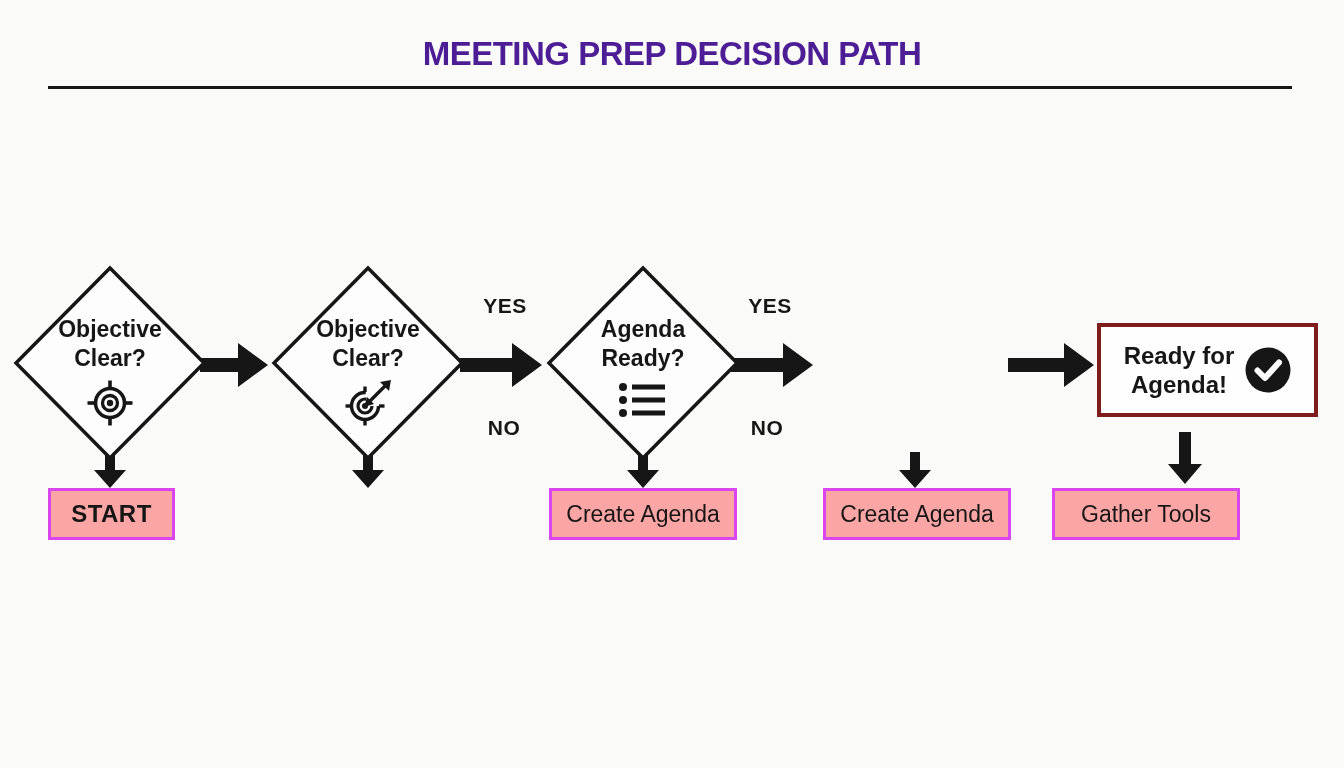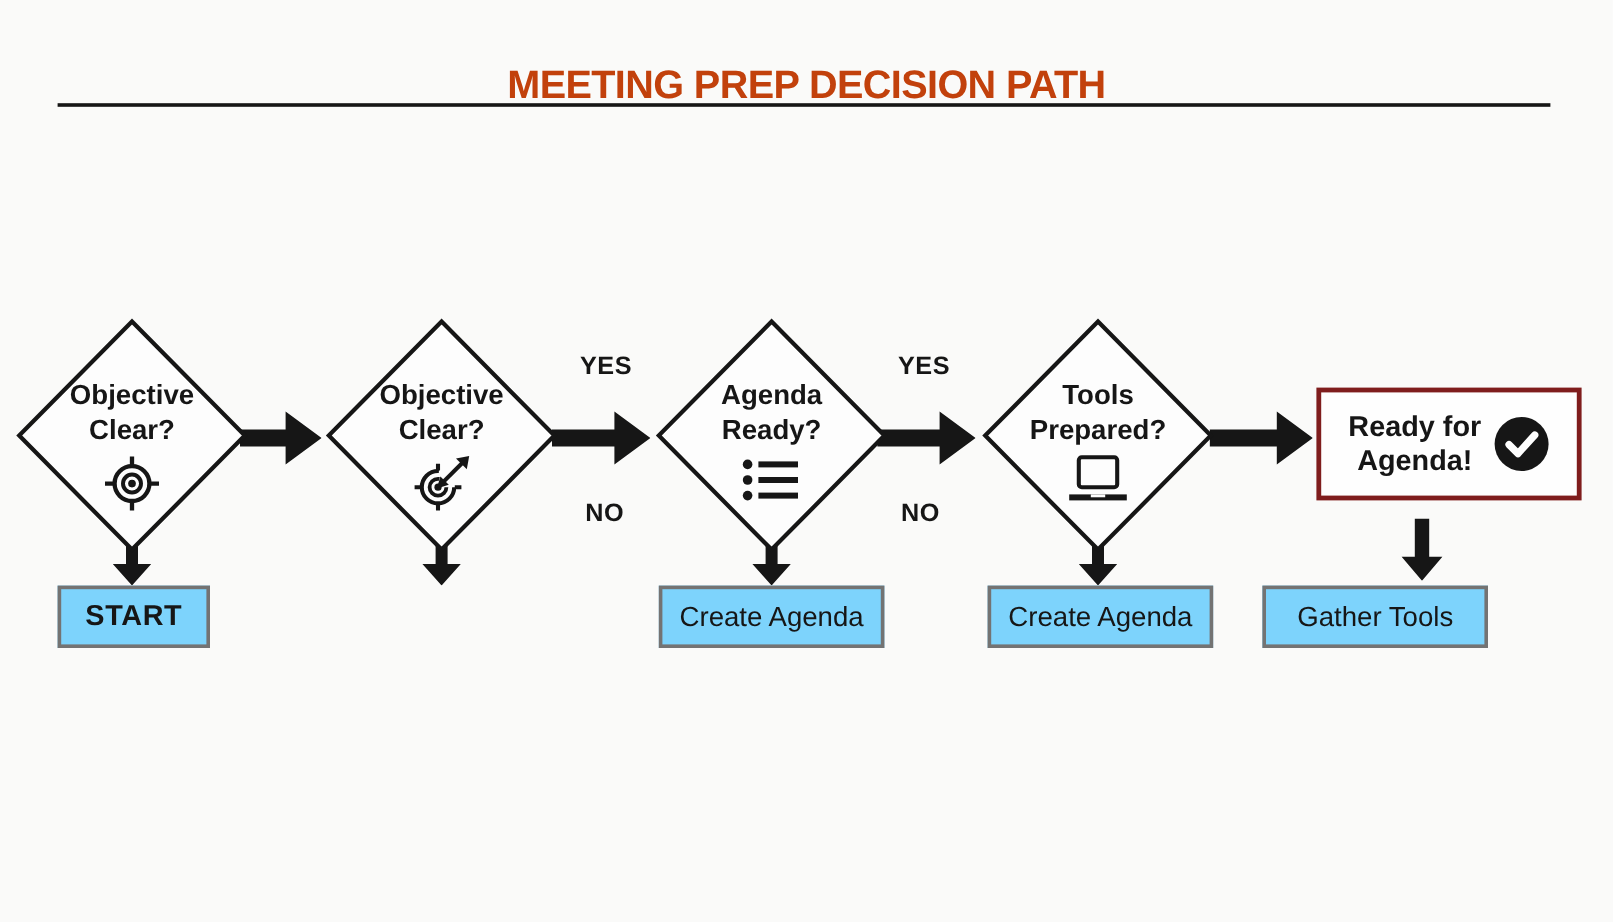--- a/index.html
+++ b/index.html
@@ -5,44 +5,44 @@
   html,body{margin:0;padding:0;}
   .canvas{
     position:relative;
     width:1344px;height:768px;
     background:#fafaf9;
     overflow:hidden;
     font-family:"Liberation Sans", sans-serif;
     color:#161616;
   }
   .title{
-    position:absolute;top:52px;left:0;width:1344px;
+    position:absolute;top:35px;left:0;width:1344px;
     text-align:center;
     font-size:33px;font-weight:700;letter-spacing:-0.5px;
-    color:#c2410c;
+    color:#4c1d95;
   }
   .rule{
     position:absolute;top:86px;left:48px;width:1244px;height:3px;
     background:#161616;
   }
   .harrow,.varrow{position:absolute;}
   .diamond{position:absolute;width:194px;height:196px;top:265px;}
   .diamond svg.shape{position:absolute;left:0;top:0;}
   .dcontent{
     position:absolute;left:0;top:0;width:194px;height:196px;
     display:flex;flex-direction:column;align-items:center;
     padding-top:50px;box-sizing:border-box;
   }
   .dline{
     font-size:23px;font-weight:700;line-height:29px;text-align:left;
   }
   .dicon{margin-top:6px;}
   .abox{
     position:absolute;top:488px;height:52px;
-    background:#7dd3fc;border:3px solid #737373;
+    background:#fca5a5;border:3px solid #d946ef;
     box-sizing:border-box;
     display:flex;align-items:center;justify-content:center;
     font-size:23px;
   }
   .abox.bold{font-weight:700;font-size:24px;letter-spacing:0.5px;}
   .endbox{
     position:absolute;left:1097px;top:323px;width:221px;height:94px;
     background:#fefefe;border:4px solid #7f1d1d;
     box-sizing:border-box;
     display:flex;align-items:center;justify-content:center;gap:11px;
@@ -153,34 +153,20 @@
         <circle cx="6" cy="8" r="4" fill="#161616"></circle>
         <circle cx="6" cy="21" r="4" fill="#161616"></circle>
         <circle cx="6" cy="34" r="4" fill="#161616"></circle>
         <rect x="15" y="5.5" width="33" height="5" fill="#161616"></rect>
         <rect x="15" y="18.5" width="33" height="5" fill="#161616"></rect>
         <rect x="15" y="31.5" width="33" height="5" fill="#161616"></rect>
       </svg>
     </div>
   </div>
 
-  <div class="diamond" style="left:818px;">
-    <svg class="shape" width="194" height="196">
-      <polygon points="97,3 191,98 97,193 3,98" fill="#fdfdfd" stroke="#161616" stroke-width="3.5"></polygon>
-    </svg>
-    <div class="dcontent">
-      <div class="dline">Tools</div>
-      <div class="dline">Prepared?</div>
-      <svg class="dicon" width="58" height="42" viewBox="0 0 58 42">
-        <rect x="13" y="2" width="32" height="25" rx="2.5" fill="none" stroke="#161616" stroke-width="3.4"></rect>
-        <rect x="5" y="33" width="48" height="5" fill="#161616"></rect>
-        <rect x="23" y="33" width="12" height="2.4" fill="#fdfdfd"></rect>
-      </svg>
-    </div>
-  </div>
 
   <div class="endbox">
     <div class="endtext">
       <div>Ready for</div>
       <div>Agenda!</div>
     </div>
     <svg width="46" height="46" viewBox="0 0 46 46">
       <circle cx="23" cy="23" r="22.5" fill="#161616"></circle>
       <path d="M12.5,23.5 L20,31 L34,15.5" fill="none" stroke="#fefefe" stroke-width="6" stroke-linecap="round" stroke-linejoin="round"></path>
     </svg>

